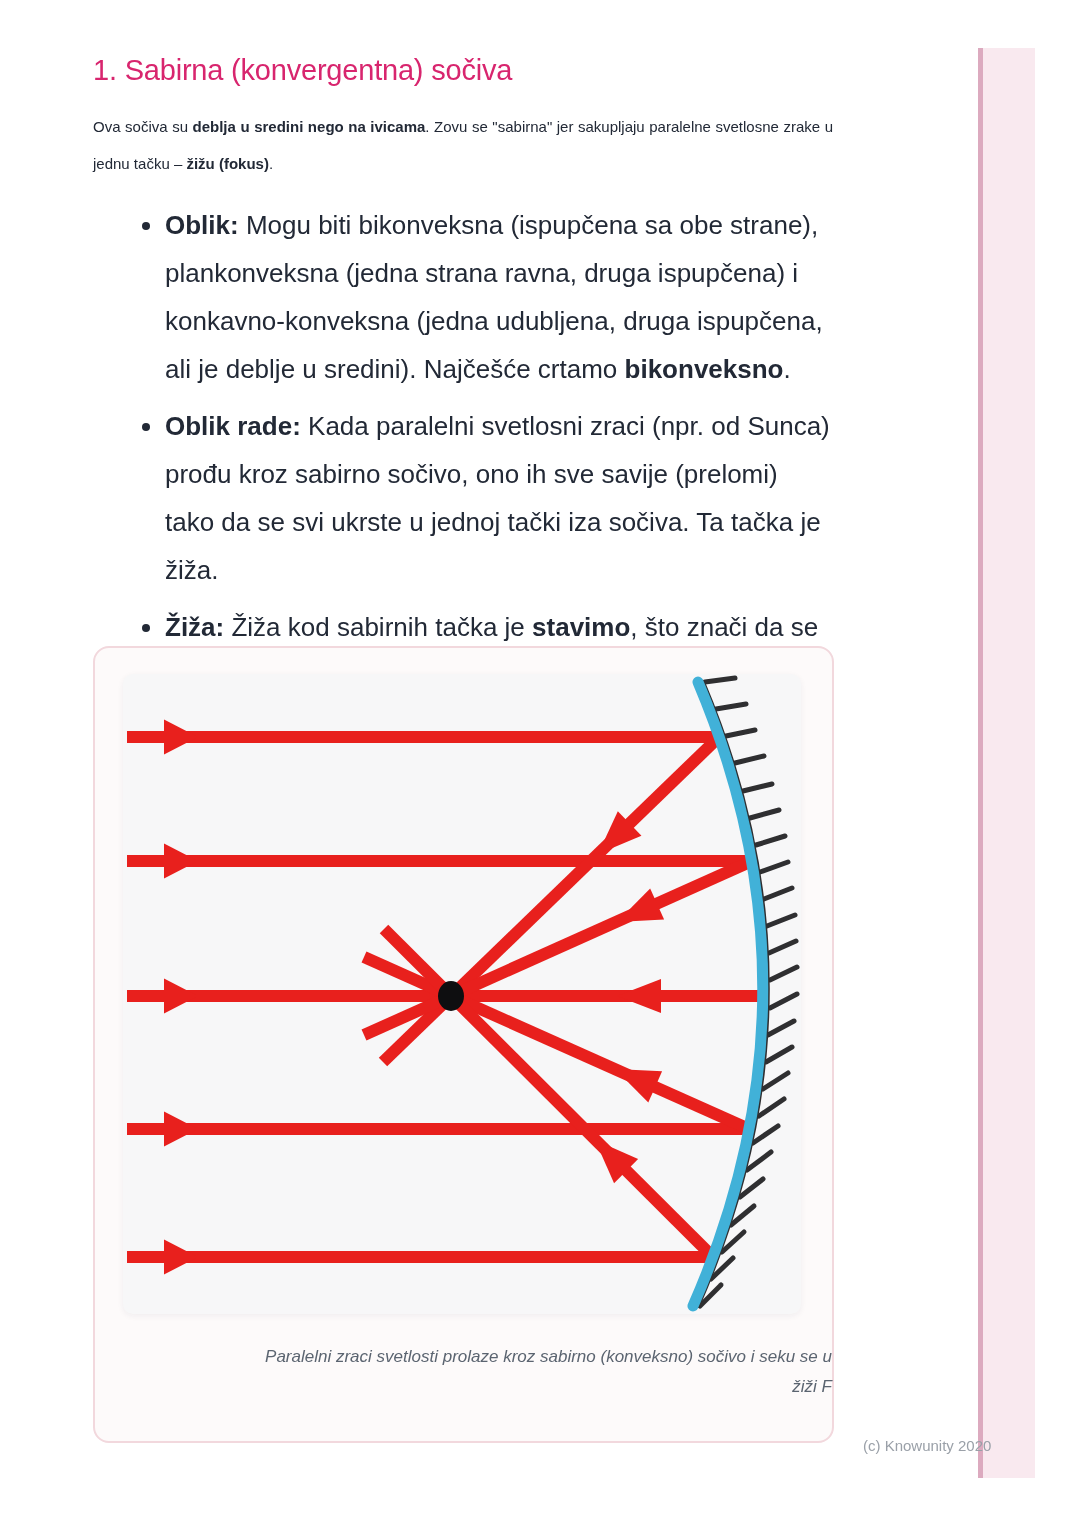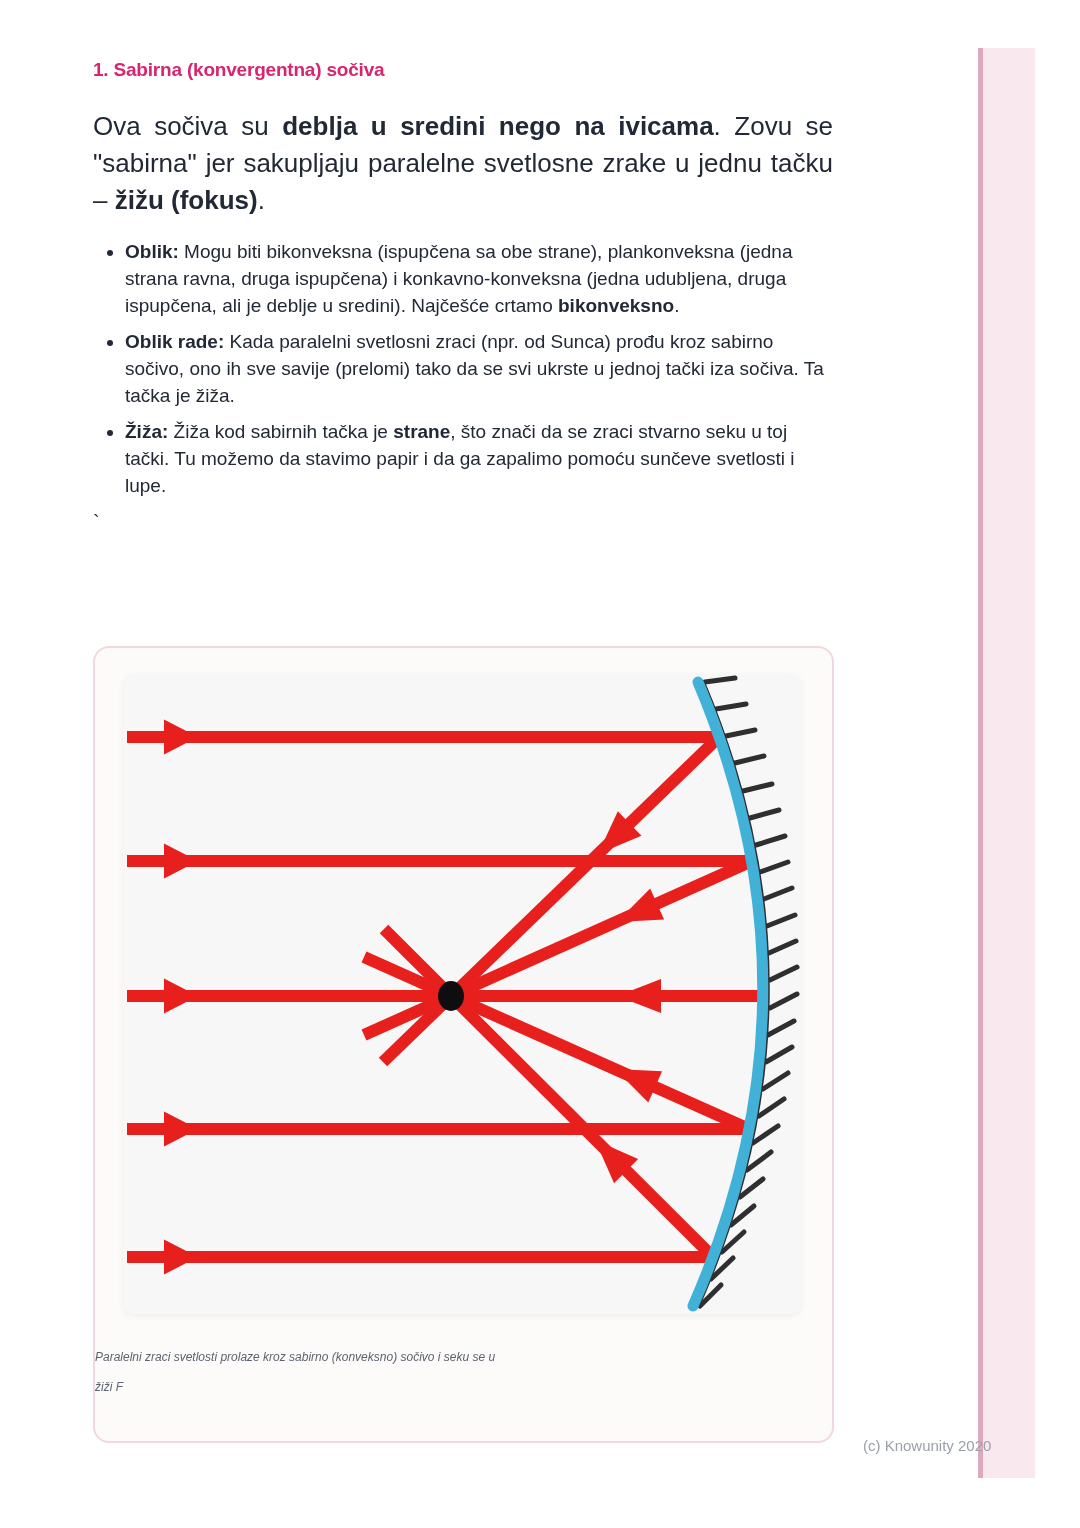--- a/index.html
+++ b/index.html
@@ -3,41 +3,41 @@
 <meta charset="utf-8">
 <style>
   html, body { margin: 0; padding: 0; }
   body {
     width: 1080px; height: 1528px; position: relative;
     background: #ffffff; overflow: hidden;
     font-family: "Liberation Sans", sans-serif;
     -webkit-font-smoothing: antialiased;
   }
   .content { position: absolute; left: 93px; top: 0; width: 740px; color: #222936; }
-  .page-title { margin: 53px 0 0 0; font-size: 19px; line-height: 34px; font-weight: 700; color: #d8256e; letter-spacing: -0.2px; }
-  .intro { margin: 21px 0 2px 0; font-size: 26px; line-height: 37px; text-align: justify; }
+  .page-title { margin: 53px 0 0 0; font-size: 29px; line-height: 34px; font-weight: 400; color: #d8256e; letter-spacing: -0.2px; }
+  .intro { margin: 21px 0 2px 0; font-size: 15px; line-height: 37px; text-align: justify; }
   .points { margin: 19px 0 0 0; padding: 0 0 0 32px; }
-  .points li { font-size: 19px; line-height: 27px; margin-bottom: 9px; }
+  .points li { font-size: 26px; line-height: 48px; margin-bottom: 9px; margin-left: 40px; }
   .points li::marker { color: #222936; }
   strong { font-weight: 700; }
   .stray { margin-top: 12px; font-size: 20px; line-height: 22px; }
   .figure-card {
     position: absolute; left: 93px; top: 646px; width: 741px; height: 797px;
     box-sizing: border-box; margin: 0;
     border: 2px solid #f2d8dd; border-radius: 16px; background: #fdfafa;
   }
   .diagram {
     position: absolute; left: 28px; top: 26px; width: 678px; height: 640px;
     background: #f7f7f8; border-radius: 10px; overflow: hidden;
     box-shadow: 0 2px 6px rgba(40,40,60,0.06);
   }
   .diagram svg { display: block; }
   .figure-caption {
     position: absolute; left: 0; top: 694px; width: 100%;
-    text-align: left; font-style: italic; font-size: 12px; line-height: 30px; color: #5b6470;
+    text-align: right; font-style: italic; font-size: 17px; line-height: 30px; color: #5b6470;
   }
   .figure-caption span { display: block; }
   .edge-strip {
     position: absolute; left: 978px; top: 48px; width: 57px; height: 1430px;
     background: #f9e9ef; border-left: 5px solid #dcaabf; box-sizing: border-box; z-index: 1;
   }
   .footer {
     position: absolute; top: 1437px; left: 863px; width: 170px;
     font-size: 15px; color: #9aa0a8; z-index: 3; white-space: nowrap;
   }
@@ -47,21 +47,21 @@
 
 <main class="content">
 
   <h1 class="page-title">1. Sabirna (konvergentna) sočiva</h1>
 
   <p class="intro"><span>Ova sočiva su </span><strong>deblja u sredini nego na ivicama</strong><span>. Zovu se "sabirna" jer sakupljaju paralelne svetlosne zrake u jednu tačku – </span><strong>žižu (fokus)</strong><span>.</span></p>
 
   <ul class="points">
     <li><strong>Oblik:</strong><span> Mogu biti bikonveksna (ispupčena sa obe strane), plankonveksna (jedna strana ravna, druga ispupčena) i konkavno-konveksna (jedna udubljena, druga ispupčena, ali je deblje u sredini). Najčešće crtamo </span><strong>bikonveksno</strong><span>.</span></li>
     <li><strong>Oblik rade:</strong><span> Kada paralelni svetlosni zraci (npr. od Sunca) prođu kroz sabirno sočivo, ono ih sve savije (prelomi) tako da se svi ukrste u jednoj tački iza sočiva. Ta tačka je žiža.</span></li>
-    <li><strong>Žiža:</strong><span> Žiža kod sabirnih tačka je </span><strong>strane</strong><span>, što znači da se zraci stvarno seku u toj tački. Tu možemo da stavimo papir i da ga zapalimo pomoću sunčeve svetlosti i lupe.</span></li>
+    <li><strong>Žiža:</strong><span> Žiža kod sabirnih tačka je </span><strong>stavimo</strong><span>, što znači da se zraci stvarno seku u toj tački. Tu možemo da stavimo papir i da ga zapalimo pomoću sunčeve svetlosti i lupe.</span></li>
   </ul>
 
   <div class="stray">`</div>
 
 </main>
 
 <figure class="figure-card">
   <div class="diagram">
     <svg width="678" height="640" viewBox="0 0 678 640" xmlns="http://www.w3.org/2000/svg">
 

